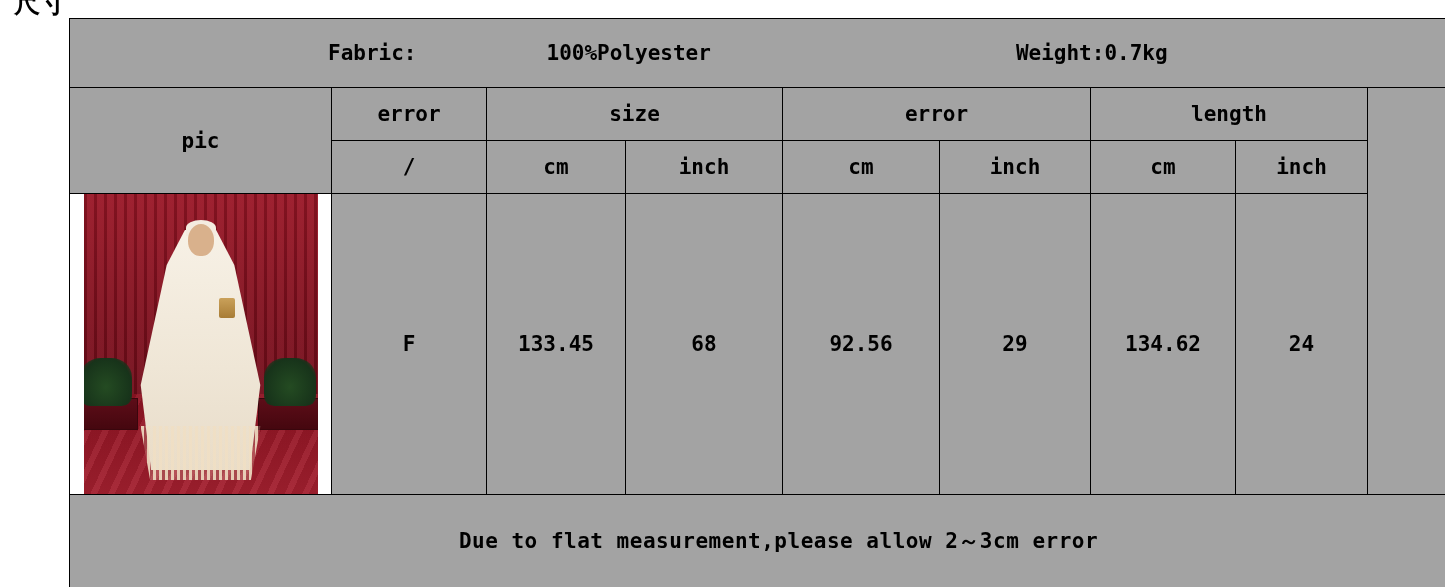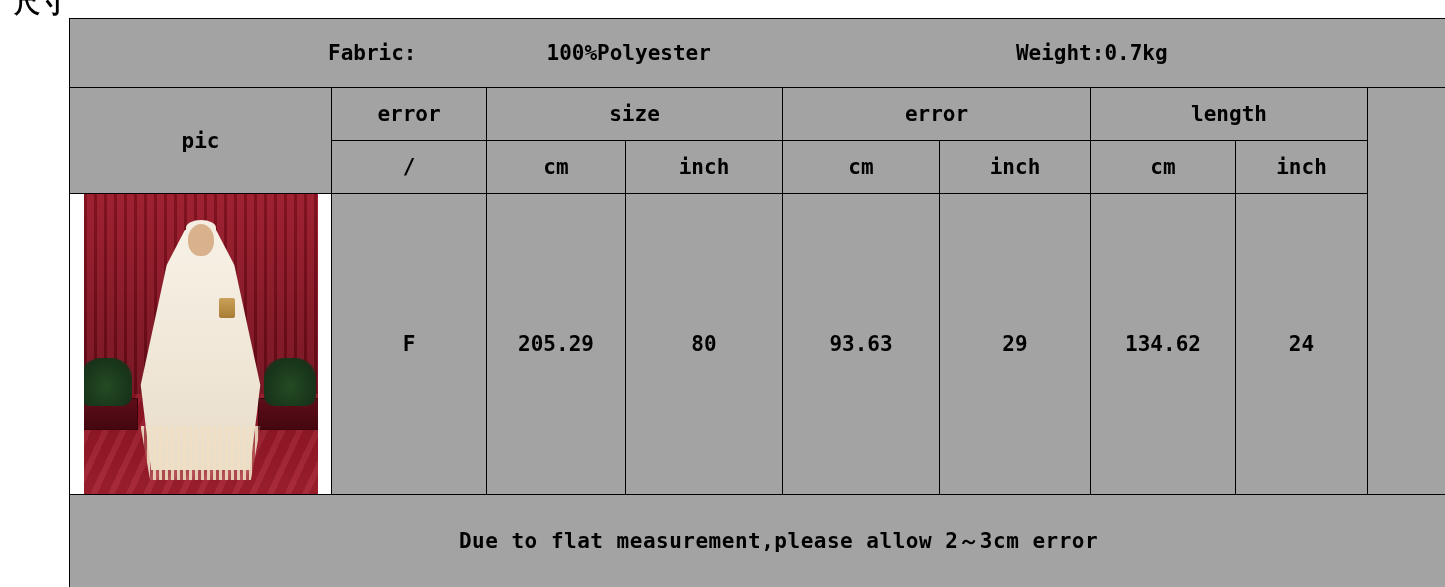--- a/index.html
+++ b/index.html
@@ -252,23 +252,23 @@
               <div class="ph-plant-r"></div>
               <div class="ph-body"></div>
               <div class="ph-fringe"></div>
               <div class="ph-scarf"></div>
               <div class="ph-head"></div>
               <div class="ph-bag"></div>
             </div>
           </div>
         </td>
         <td>F</td>
-        <td>205.29</td>
-        <td>80</td>
-        <td>93.63</td>
+        <td>133.45</td>
+        <td>68</td>
+        <td>92.56</td>
         <td>29</td>
         <td>134.62</td>
         <td>24</td>
       </tr>
 
       <tr class="note-row">
         <td colspan="9">
           <span class="note-inner">Due to flat measurement,please allow 2～3cm error</span>
         </td>
       </tr>

